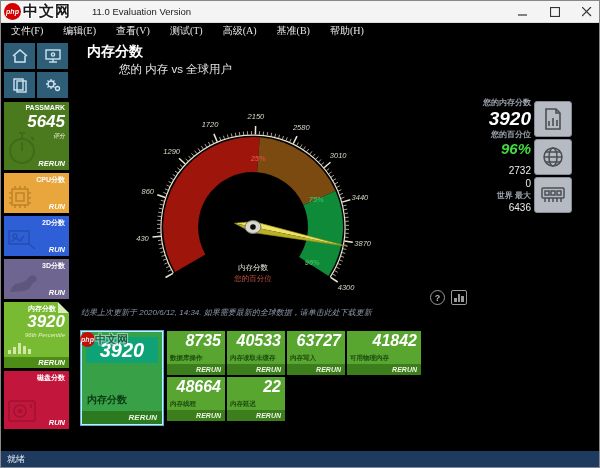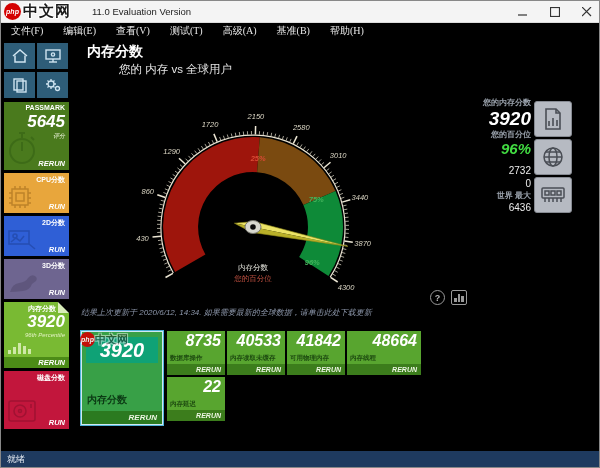--- a/index.html
+++ b/index.html
@@ -398,20 +398,25 @@
         <div class="num">8735</div>
         <div class="lbl">数据库操作</div>
         <div class="act">RERUN</div>
       </div>
       <div class="rtile">
         <div class="num">40533</div>
         <div class="lbl">内存读取未缓存</div>
         <div class="act">RERUN</div>
       </div>
       <div class="rtile">
+        <div class="num">63727</div>
+        <div class="lbl">内存写入</div>
+        <div class="act">RERUN</div>
+      </div>
+      <div class="rtile">
         <div class="num">41842</div>
         <div class="lbl">可用物理内存</div>
         <div class="act">RERUN</div>
       </div>
       <div class="rtile">
         <div class="num">48664</div>
         <div class="lbl">内存线程</div>
         <div class="act">RERUN</div>
       </div>
       <div class="rtile">

